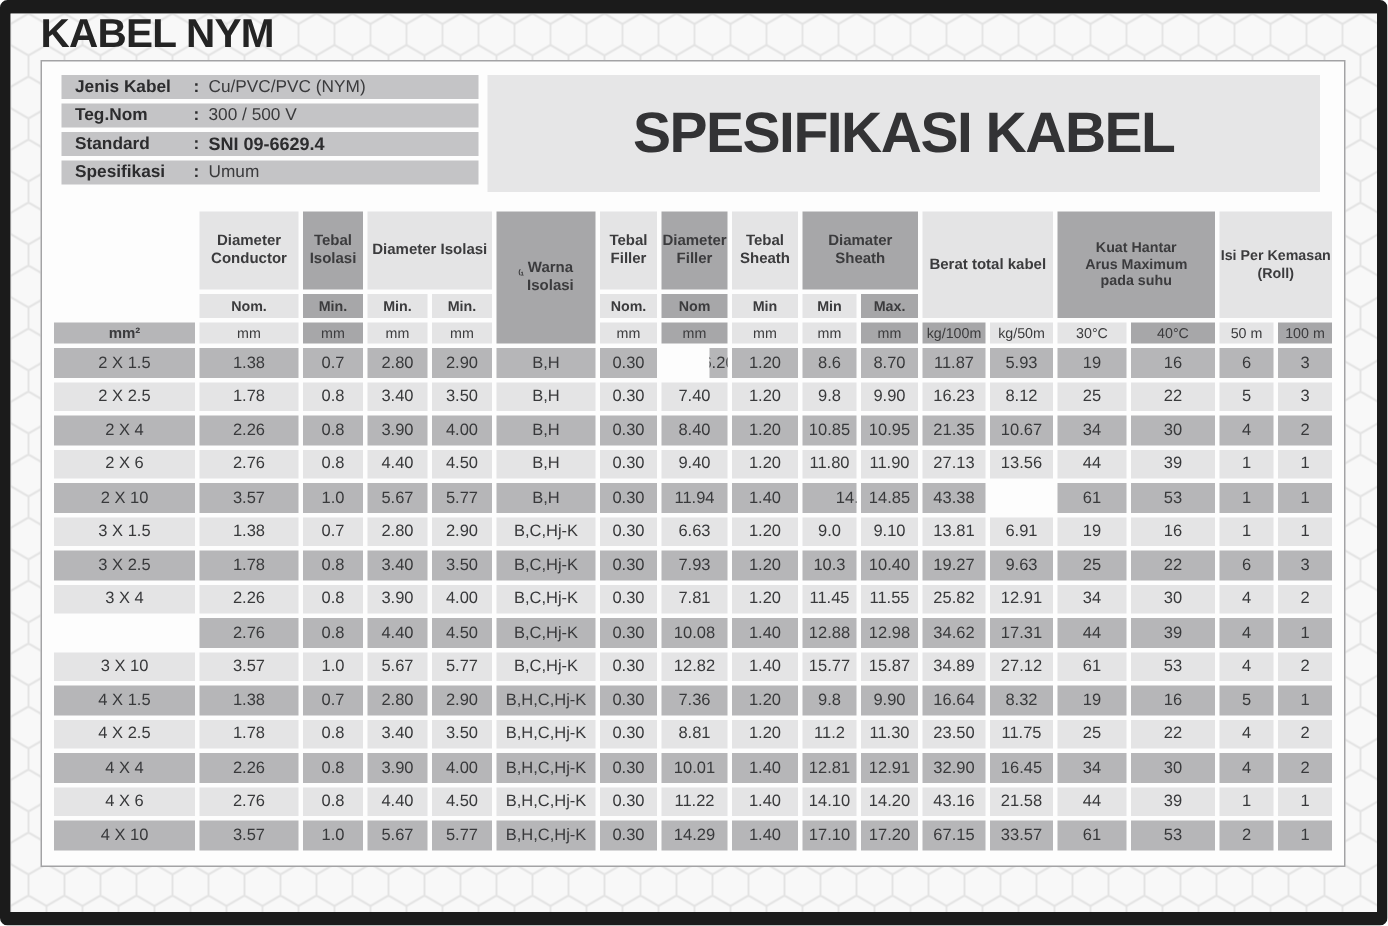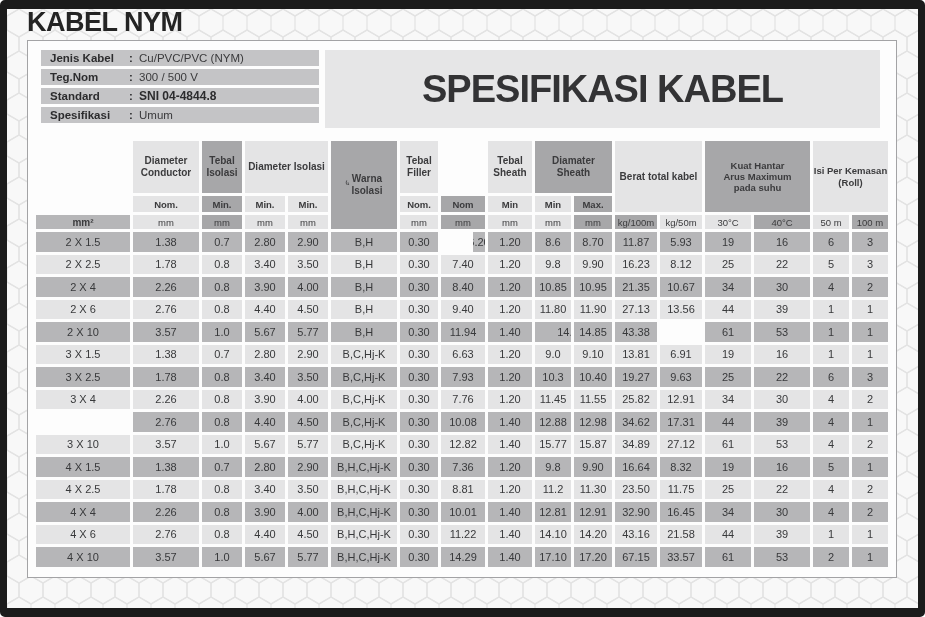--- a/index.html
+++ b/index.html
@@ -111,21 +111,21 @@
           <span class="ival">Cu/PVC/PVC (NYM)</span>
       </div>
       <div class="inforow">
         <span class="ilabel">Teg.Nom</span>
           <span class="icolon">:</span>
           <span class="ival">300 / 500 V</span>
       </div>
       <div class="inforow">
         <span class="ilabel">Standard</span>
           <span class="icolon">:</span>
-          <span class="ival">SNI 04-4844.8</span>
+          <span class="ival">SNI 09-6629.4</span>
       </div>
       <div class="inforow">
         <span class="ilabel">Spesifikasi</span>
           <span class="icolon">:</span>
           <span class="ival">Umum</span>
       </div>
     </div>
 
     <div class="banner">
       <span>SPESIFIKASI KABEL</span>
@@ -149,20 +149,21 @@
       <div class="cell unit hlt" style="grid-column:4;grid-row:3;">mm</div>
       <div class="cell unit hlt" style="grid-column:5;grid-row:3;">mm</div>
 
       <div class="cell hc hdk pre" style="grid-column:6;grid-row:1/4;"><span class="note">⁽¹</span><span class="pre">Warna
 Isolasi</span></div>
 
       <div class="cell hc hlt" style="grid-column:7;grid-row:1;">Tebal Filler</div>
       <div class="cell sub hlt" style="grid-column:7;grid-row:2;">Nom.</div>
       <div class="cell unit hlt" style="grid-column:7;grid-row:3;">mm</div>
 
+      <div class="cell hc hdk" style="grid-column:8;grid-row:1;">Diameter Filler</div>
       <div class="cell sub hdk" style="grid-column:8;grid-row:2;">Nom</div>
       <div class="cell unit hdk" style="grid-column:8;grid-row:3;">mm</div>
 
       <div class="cell hc hlt" style="grid-column:9;grid-row:1;">Tebal Sheath</div>
       <div class="cell sub hlt" style="grid-column:9;grid-row:2;">Min</div>
       <div class="cell unit hlt" style="grid-column:9;grid-row:3;">mm</div>
 
       <div class="cell hc hdk" style="grid-column:10/12;grid-row:1;">Diamater Sheath</div>
       <div class="cell sub hlt" style="grid-column:10;grid-row:2;">Min</div>
       <div class="cell sub hdk" style="grid-column:11;grid-row:2;">Max.</div>
@@ -303,21 +304,21 @@
         <div class="cell dk" style="grid-area: 10 / 15;">22</div>
         <div class="cell dk" style="grid-area: 10 / 16;">6</div>
         <div class="cell dk" style="grid-area: 10 / 17;">3</div>
         <div class="cell lt" style="grid-area: 11 / 1;">3 X 4</div>
         <div class="cell lt" style="grid-area: 11 / 2;">2.26</div>
         <div class="cell lt" style="grid-area: 11 / 3;">0.8</div>
         <div class="cell lt" style="grid-area: 11 / 4;">3.90</div>
         <div class="cell lt" style="grid-area: 11 / 5;">4.00</div>
         <div class="cell lt" style="grid-area: 11 / 6;">B,C,Hj-K</div>
         <div class="cell lt" style="grid-area: 11 / 7;">0.30</div>
-        <div class="cell lt" style="grid-area: 11 / 8;">7.76</div>
+        <div class="cell lt" style="grid-area: 11 / 8;">7.81</div>
         <div class="cell lt" style="grid-area: 11 / 9;">1.20</div>
         <div class="cell lt" style="grid-area: 11 / 10;">11.45</div>
         <div class="cell lt" style="grid-area: 11 / 11;">11.55</div>
         <div class="cell lt" style="grid-area: 11 / 12;">25.82</div>
         <div class="cell lt" style="grid-area: 11 / 13;">12.91</div>
         <div class="cell lt" style="grid-area: 11 / 14;">34</div>
         <div class="cell lt" style="grid-area: 11 / 15;">30</div>
         <div class="cell lt" style="grid-area: 11 / 16;">4</div>
         <div class="cell lt" style="grid-area: 11 / 17;">2</div>
         <div class="cell dk" style="grid-area: 12 / 1; margin-top: 28px;">3 X 6</div>

